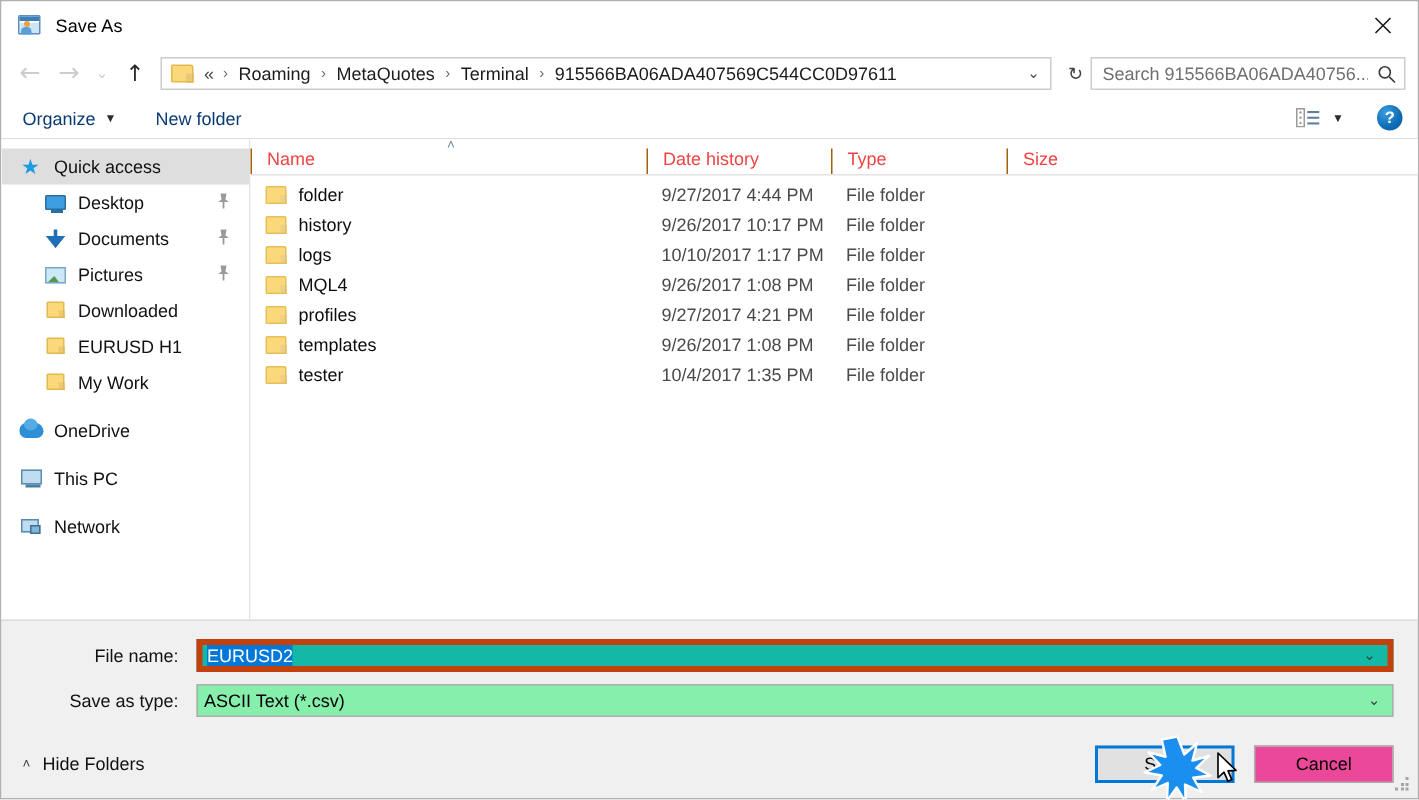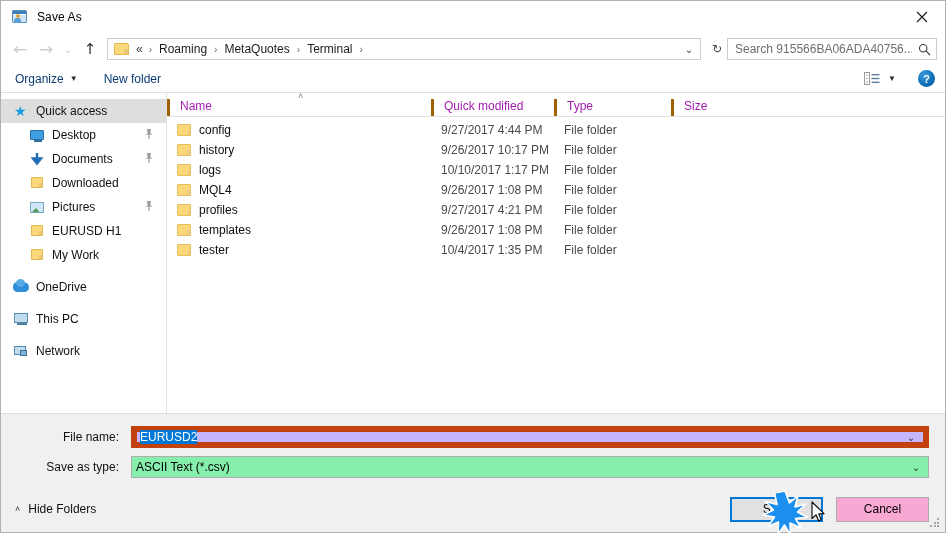--- a/index.html
+++ b/index.html
@@ -214,24 +214,24 @@
   }
 
   
   .filepane{flex:1 1 auto;display:flex;flex-direction:column;min-width:0;background:#fff;}
   .colhead{
     height:23px;flex:0 0 23px;display:flex;align-items:flex-end;
     border-bottom:1px solid #e2e2e2;position:relative;
     background:#fff;
   }
   .col{
-    font-size:12px;color:#a21caf;
+    font-size:12px;color:#ef4444;
     box-sizing:border-box;
     padding:0 0 4px 10px;
-    border-left:3px solid #a16207;
+    border-left:1px solid #a16207;
     height:17px;display:flex;align-items:center;
   }
   .col:first-child{border-left:none;padding-left:10px;}
   .col-name{flex:0 0 264px;width:264px;}
   .col-date{flex:0 0 123px;width:123px;}
   .col-type{flex:0 0 117px;width:117px;}
   .col-size{flex:0 0 82px;width:82px;}
   .sort-caret{
     position:absolute;left:131px;top:-1px;color:#6d879e;font-size:9px;line-height:9px;
   }
@@ -261,21 +261,21 @@
   }
   .formrow{display:flex;align-items:center;margin-bottom:8px;}
   .formlabel{
     flex:0 0 114px;width:114px;text-align:right;padding-right:12px;
     box-sizing:border-box;font-size:12px;color:#111;
   }
   .combo{
     flex:1 1 auto;height:22px;display:flex;align-items:center;
     box-sizing:border-box;min-width:0;
   }
-  .combo.filename{border:6px solid #c2410c;background:#c4b5fd;}
+  .combo.filename{border:4px solid #c2410c;background:#14b8a6;}
   .combo.filetype{border:1px solid #adadad;background:#86efac;}
   .combo .val{
     flex:1 1 auto;font-size:12px;padding-left:4px;white-space:nowrap;overflow:hidden;
   }
   .combo.filename .val{padding-left:3px;}
   .sel-text{background:#0078d7;color:#ffffff;padding:1px 0;}
   .combo .caret{
     flex:0 0 24px;height:100%;display:flex;align-items:center;justify-content:center;
     color:#3a3a3a;font-size:10px;
   }
@@ -287,21 +287,21 @@
     height:46px;display:flex;align-items:center;
     padding:0 16px 0 14px;box-sizing:border-box;position:relative;
   }
   .hide-folders{display:flex;align-items:center;gap:8px;font-size:12px;color:#111;}
   .hf-caret{font-size:9px;color:#3a3a3a;}
   .footer-spacer{flex:1 1 auto;}
   .btn{
     width:93px;height:25px;
     font-size:12px;color:#000;
     display:flex;align-items:center;justify-content:center;
-    box-sizing:border-box;background:#f9a8d4;border:1px solid #adadad;
+    box-sizing:border-box;background:#ec4899;border:1px solid #adadad;
     margin-left:13px;
   }
   .btn.primary{border:2px solid #0078d7;background:#e1e1e1;}
   .grip{position:absolute;right:4px;bottom:3px;width:11px;height:11px;}
   .grip i{position:absolute;width:2px;height:2px;background:#a6a6a6;}
 
   
   .burst{
     position:absolute;left:761px;top:489px;width:46px;height:46px;
     pointer-events:none;
@@ -348,20 +348,21 @@
       <div class="addr-folder"></div>
       <div class="crumbs">
         <span class="crumb dd">«</span>
         <span class="crumb-sep">›</span>
         <span class="crumb">Roaming</span>
         <span class="crumb-sep">›</span>
         <span class="crumb">MetaQuotes</span>
         <span class="crumb-sep">›</span>
         <span class="crumb">Terminal</span>
         <span class="crumb-sep">›</span>
+        <span class="crumb">915566BA06ADA407569C544CC0D97611</span>
       </div>
       <div class="addr-caret">⌄</div>
     </div>
     <div class="addr-refresh">↻</div>
 
     <div class="searchbox">
       <div class="search-text">Search 915566BA06ADA40756...</div>
       <div class="search-ico">
         <svg width="13" height="13" viewBox="0 0 13 13">
           <circle cx="5.2" cy="5.2" r="3.7" stroke="#3a3a3a" stroke-width="1.1" fill="none"></circle>
@@ -429,41 +430,41 @@
         <span class="lbl">Documents</span>
         <span class="pin">
           <svg width="10" height="12" viewBox="0 0 10 12">
               <path d="M3 1 L7 1 L6.3 5 L8.6 6.6 L5.6 6.6 L5.6 11 L4.4 11 L4.4 6.6 L1.4 6.6 L3.7 5 Z" fill="#9a9a9a"></path>
             </svg>
         </span>
       </div>
 
       <div class="nav-item lvl2">
         <span class="ico">
-            <span class="ic-folder"></span>
-          </span>
-        <span class="lbl">Downloaded</span>
-      </div>
-
-      <div class="nav-item lvl2">
-        <span class="ico">
             <span class="ic-pics"></span>
           </span>
         <span class="lbl">Pictures</span>
         <span class="pin">
           <svg width="10" height="12" viewBox="0 0 10 12">
               <path d="M3 1 L7 1 L6.3 5 L8.6 6.6 L5.6 6.6 L5.6 11 L4.4 11 L4.4 6.6 L1.4 6.6 L3.7 5 Z" fill="#9a9a9a"></path>
             </svg>
         </span>
       </div>
 
       <div class="nav-item lvl2">
         <span class="ico">
             <span class="ic-folder"></span>
           </span>
+        <span class="lbl">Downloaded</span>
+      </div>
+
+      <div class="nav-item lvl2">
+        <span class="ico">
+            <span class="ic-folder"></span>
+          </span>
         <span class="lbl">EURUSD H1</span>
       </div>
 
       <div class="nav-item lvl2">
         <span class="ico">
             <span class="ic-folder"></span>
           </span>
         <span class="lbl">My Work</span>
       </div>
 
@@ -490,30 +491,30 @@
             <span class="ic-network"></span>
           </span>
         <span class="lbl">Network</span>
       </div>
     </div>
 
     <div class="filepane">
       <div class="colhead">
         <div class="sort-caret">˄</div>
         <div class="col col-name">Name</div>
-        <div class="col col-date">Quick modified</div>
+        <div class="col col-date">Date history</div>
         <div class="col col-type">Type</div>
         <div class="col col-size">Size</div>
       </div>
 
       <div class="rows">
         <div class="row">
           <div class="cell-name">
             <span class="row-folder"></span>
-            <span>config</span>
+            <span>folder</span>
           </div>
           <div class="cell-date">9/27/2017 4:44 PM</div>
           <div class="cell-type">File folder</div>
           <div class="cell-size"></div>
         </div>
         <div class="row">
           <div class="cell-name">
             <span class="row-folder"></span>
             <span>history</span>
           </div>

